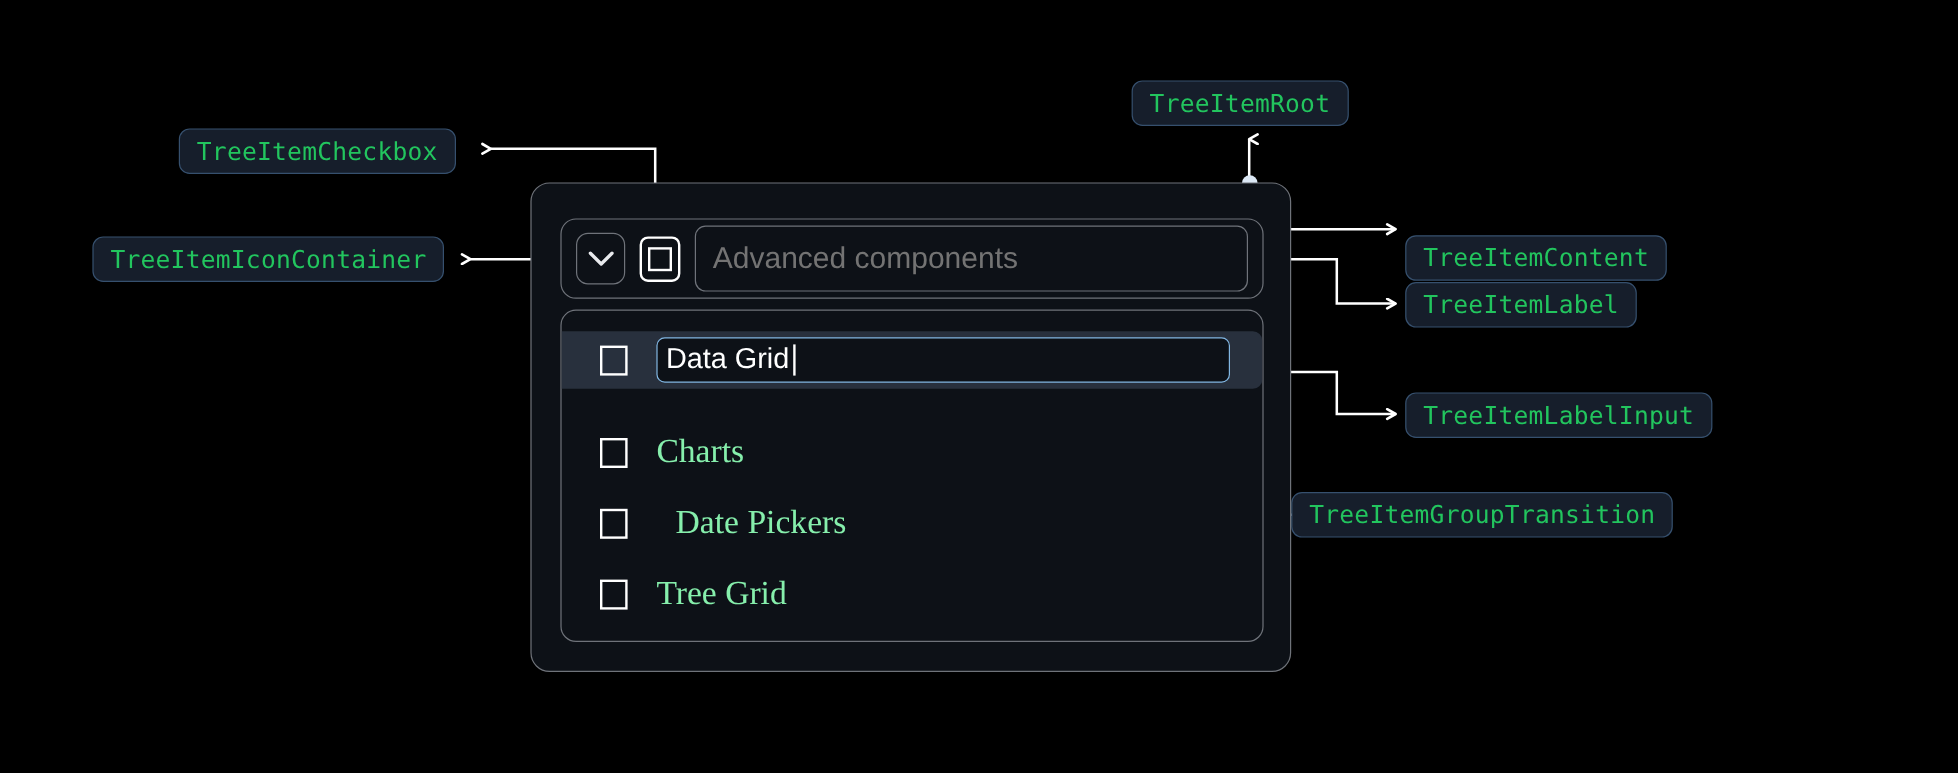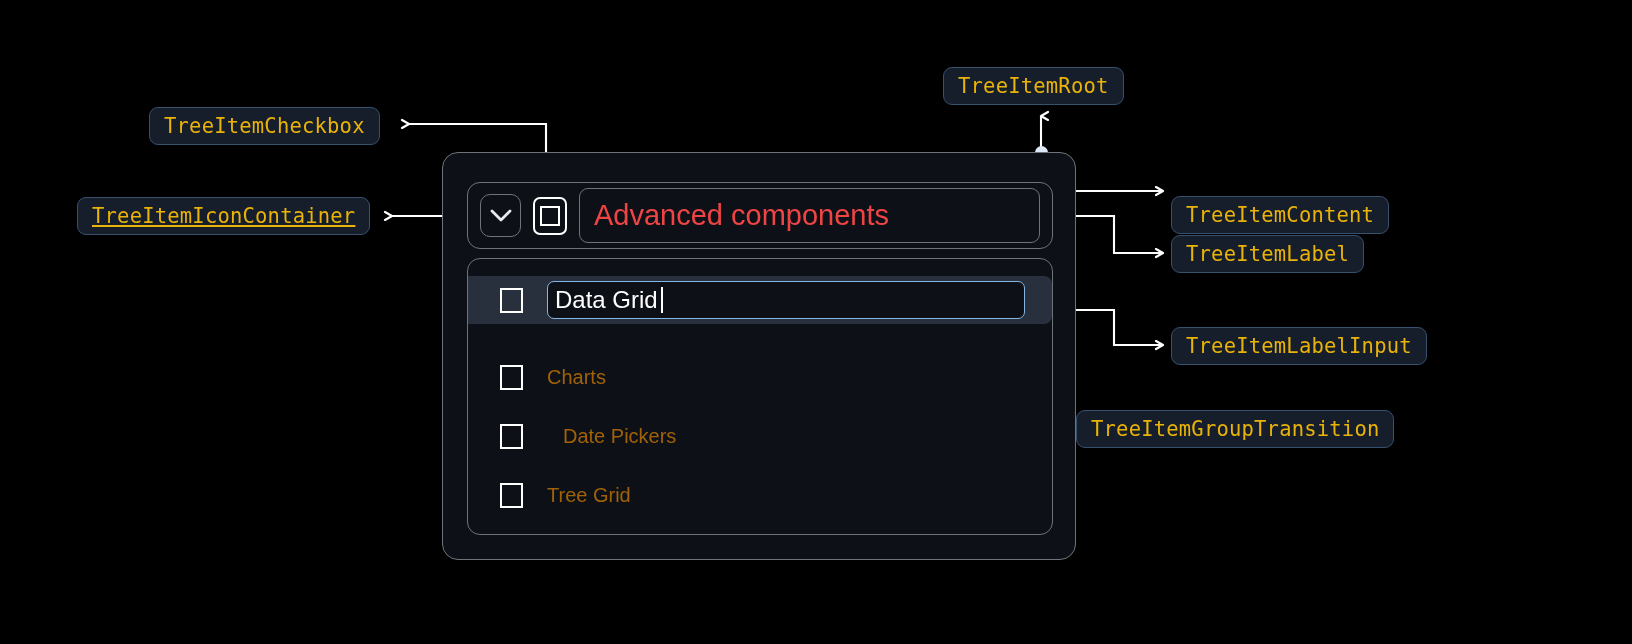--- a/index.html
+++ b/index.html
@@ -27,21 +27,21 @@
     position: absolute;
     box-sizing: border-box;
     display: flex;
     align-items: center;
     justify-content: center;
     padding: 0 14px;
     height: 38px;
     border-radius: 9px;
     background: #161e2b;
     border: 1px solid #36506e;
-    color: #eab308;
+    color: #22c55e;
     font-family: "DejaVu Sans Mono", "Liberation Mono", monospace;
     font-size: 20.5px;
     letter-spacing: 0.2px;
     white-space: nowrap;
   }
 
   
   #wires {
     position: absolute;
     left: 0;
@@ -110,22 +110,22 @@
   .root-label {
     flex: 1 1 auto;
     height: 55px;
     box-sizing: border-box;
     border: 1.4px solid #6f737a;
     border-radius: 9px;
     background: #0d1117;
     display: flex;
     align-items: center;
     padding-left: 14px;
-    color: #ef4444;
-    font-size: 29px;
+    color: #737373;
+    font-size: 25px;
   }
 
   .group-transition {
     position: absolute;
     left: 24px;
     top: 105px;
     width: 586px;
     height: 277px;
     box-sizing: border-box;
     border: 1.4px solid #6f737a;
@@ -150,23 +150,24 @@
     height: 48px;
   }
   .chk {
     width: 23px;
     height: 25px;
     box-sizing: border-box;
     border: 2.2px solid #ffffff;
     flex: 0 0 auto;
   }
   .child-text {
-    color: #a16207;
-    font-size: 20px;
+    color: #86efac;
+    font-size: 28px;
     white-space: nowrap;
+    font-family: Liberation Serif, serif;
   }
   .label-input {
     flex: 1 1 auto;
     margin-right: 27px;
     height: 38px;
     box-sizing: border-box;
     border: 1.6px solid #82b7e3;
     border-radius: 7px;
     background: #0d1117;
     display: flex;
@@ -233,21 +234,21 @@
   <div class="dot" style="left:539.5px;  top:184.5px;"></div>
   <div class="dot" style="left:470.5px;  top:209.5px;"></div>
   <div class="dot" style="left:1034.5px; top:145.5px;"></div>
   <div class="dot" style="left:1046.5px; top:184.5px;"></div>
   <div class="dot" style="left:1034.5px; top:209.5px;"></div>
   <div class="dot" style="left:1034.5px; top:303.5px;"></div>
   <div class="dot" style="left:1046.5px; top:422.5px;"></div>
 
   <div class="chip" style="left:149px; top:107px;">TreeItemCheckbox</div>
 
-  <div class="chip" style="left:77px; top:197px;text-decoration:underline;">TreeItemIconContainer</div>
+  <div class="chip" style="left:77px; top:197px;">TreeItemIconContainer</div>
 
   <div class="chip" style="left:943px; top:67px;">TreeItemRoot</div>
 
   <div class="chip" style="left:1171px; top:173px;margin-top:23px;">TreeItemContent</div>
 
   <div class="chip" style="left:1171px; top:235px;">TreeItemLabel</div>
 
   <div class="chip" style="left:1171px; top:327px;">TreeItemLabelInput</div>
 
   <div class="chip" style="left:1076px; top:410px;">TreeItemGroupTransition</div>

